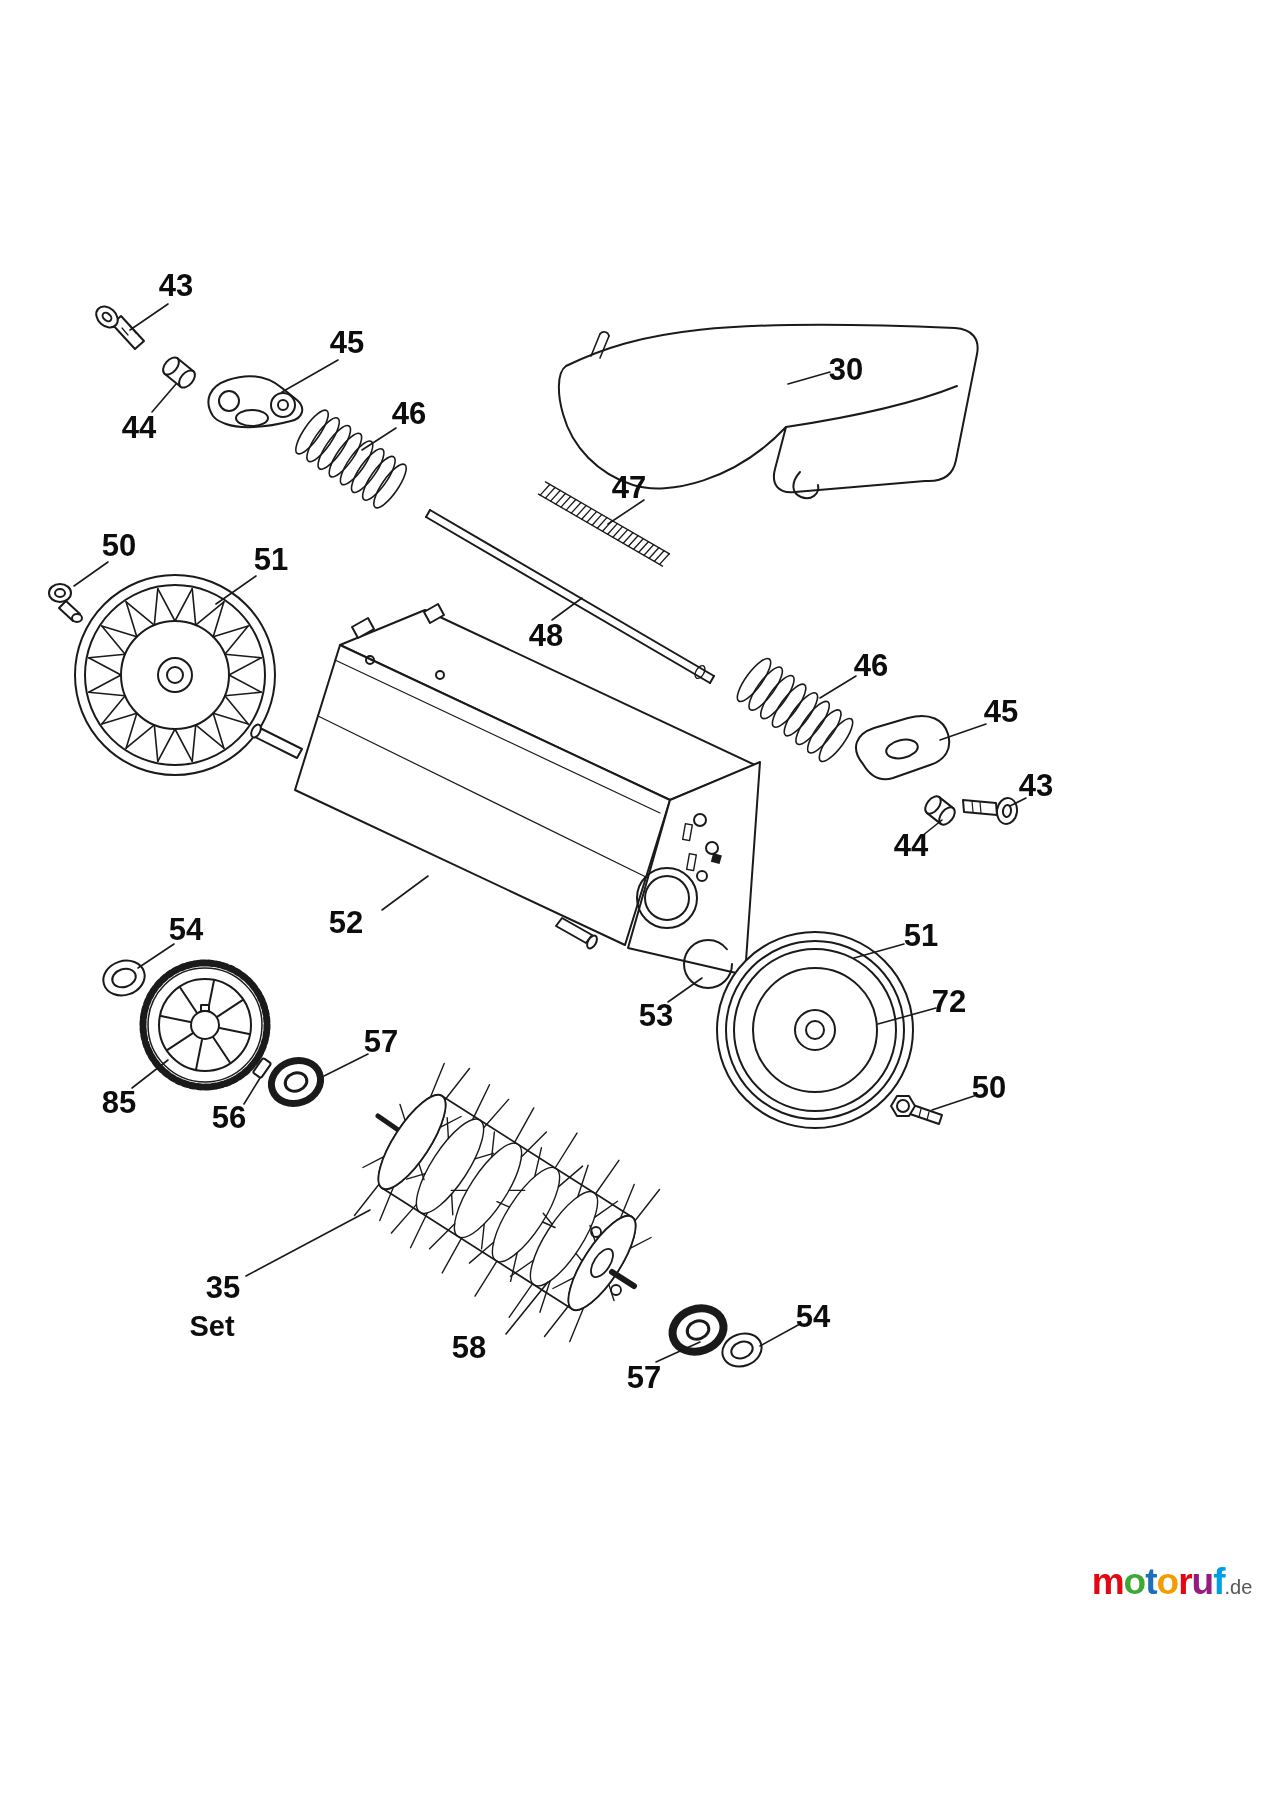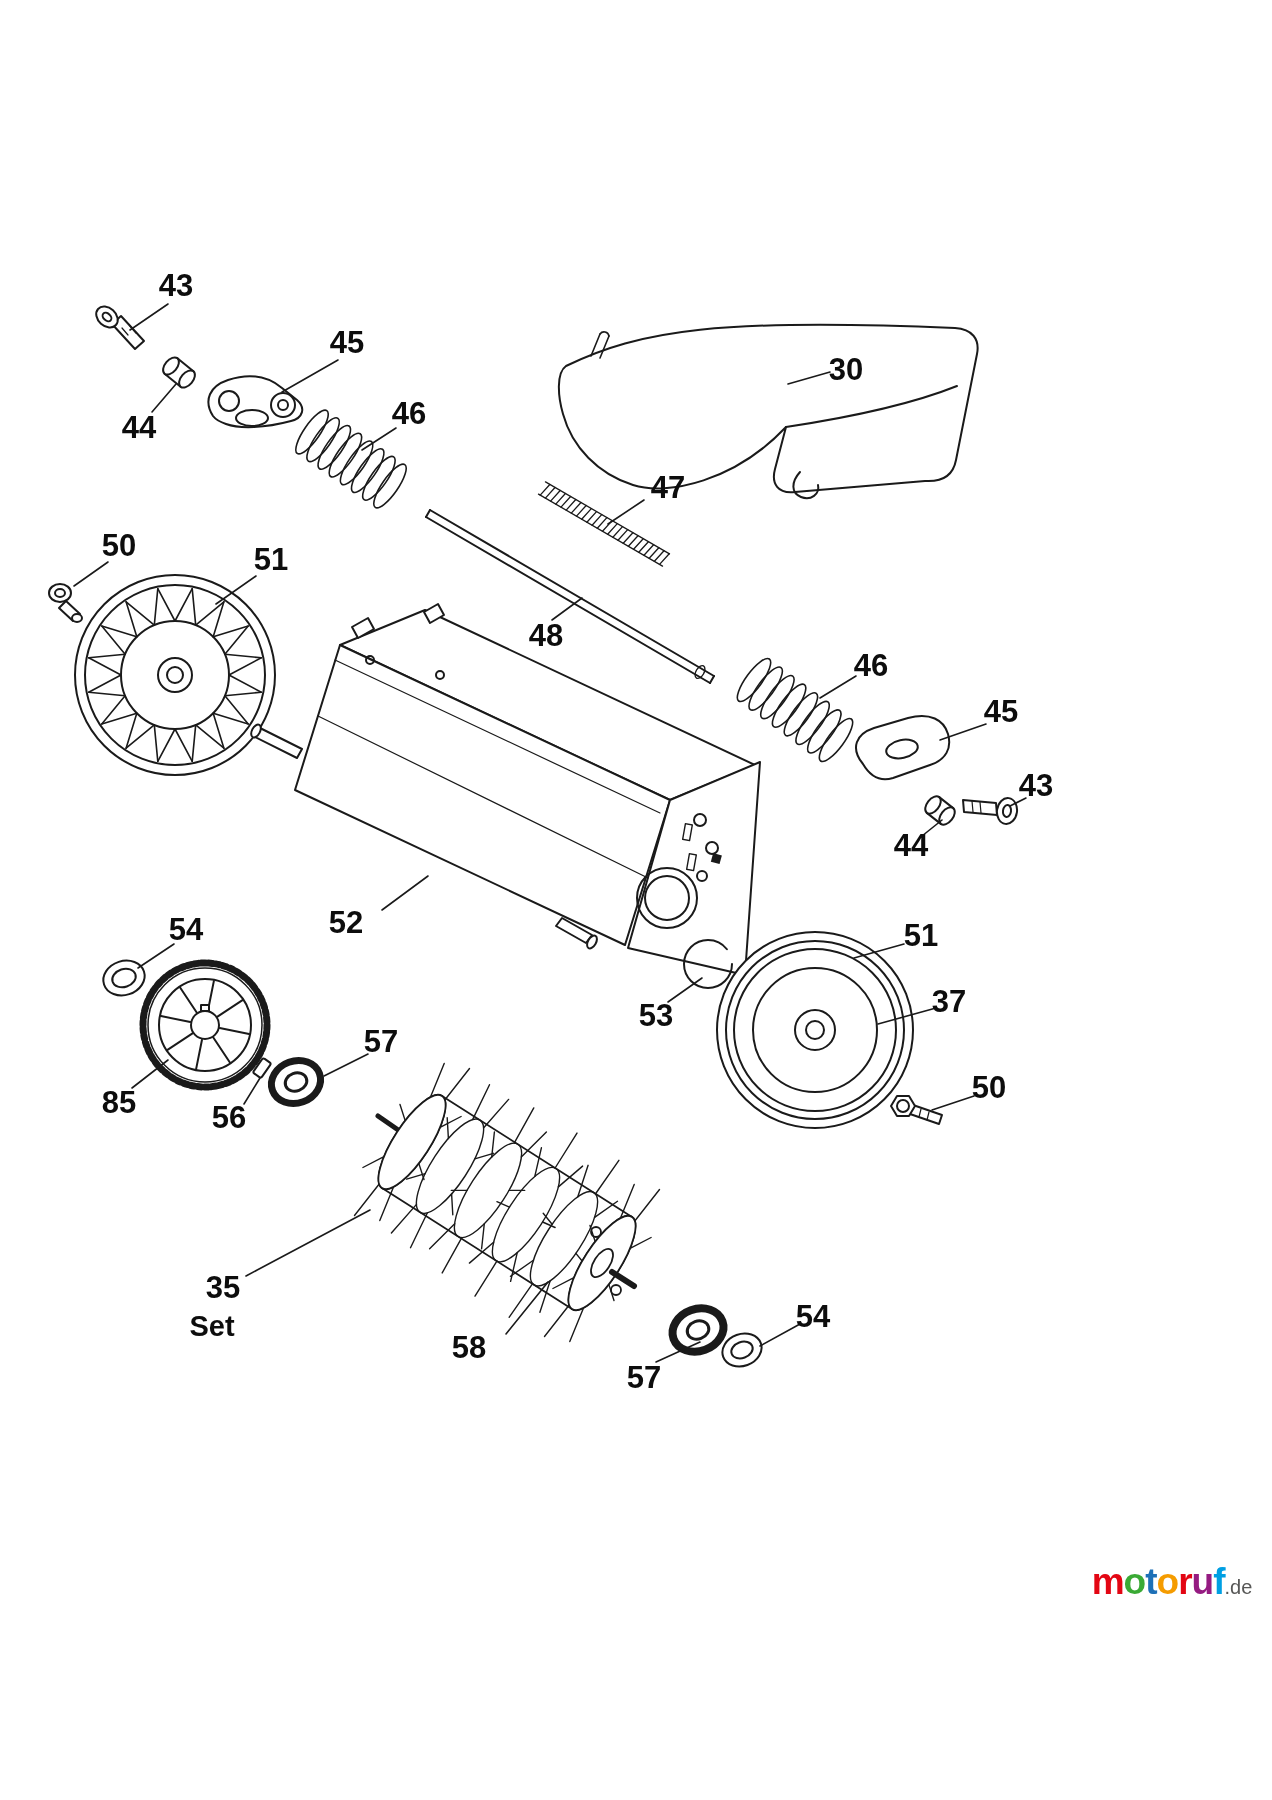--- a/index.html
+++ b/index.html
@@ -375,32 +375,32 @@
       <line x1="656" y1="1342" x2="700" y2="1322"></line>
     </g>
   </g>
 </svg>
 
 <div class="part-label" style="left:176px;top:266px">43</div>
 <div class="part-label" style="left:347px;top:323px">45</div>
 <div class="part-label" style="left:139px;top:408px">44</div>
 <div class="part-label" style="left:409px;top:394px">46</div>
 <div class="part-label" style="left:846px;top:350px">30</div>
-<div class="part-label" style="left:668px;top:468px">47</div>
+<div class="part-label" style="left:629px;top:468px">47</div>
 <div class="part-label" style="left:119px;top:526px">50</div>
 <div class="part-label" style="left:271px;top:540px">51</div>
 <div class="part-label" style="left:546px;top:616px">48</div>
 <div class="part-label" style="left:871px;top:646px">46</div>
 <div class="part-label" style="left:1001px;top:692px">45</div>
 <div class="part-label" style="left:1036px;top:766px">43</div>
 <div class="part-label" style="left:911px;top:826px">44</div>
 <div class="part-label" style="left:346px;top:903px">52</div>
 <div class="part-label" style="left:186px;top:910px">54</div>
 <div class="part-label" style="left:921px;top:916px">51</div>
-<div class="part-label" style="left:949px;top:982px">37</div>
+<div class="part-label" style="left:949px;top:982px">72</div>
 <div class="part-label" style="left:656px;top:996px">53</div>
 <div class="part-label" style="left:381px;top:1022px">57</div>
 <div class="part-label" style="left:119px;top:1083px">85</div>
 <div class="part-label" style="left:229px;top:1098px">56</div>
 <div class="part-label" style="left:989px;top:1068px">50</div>
 <div class="part-label" style="left:223px;top:1268px">35</div>
 <div class="part-label set-label" style="left:212px;top:1306px">Set</div>
 <div class="part-label" style="left:469px;top:1328px">58</div>
 <div class="part-label" style="left:813px;top:1297px">54</div>
 <div class="part-label" style="left:644px;top:1358px">57</div>

